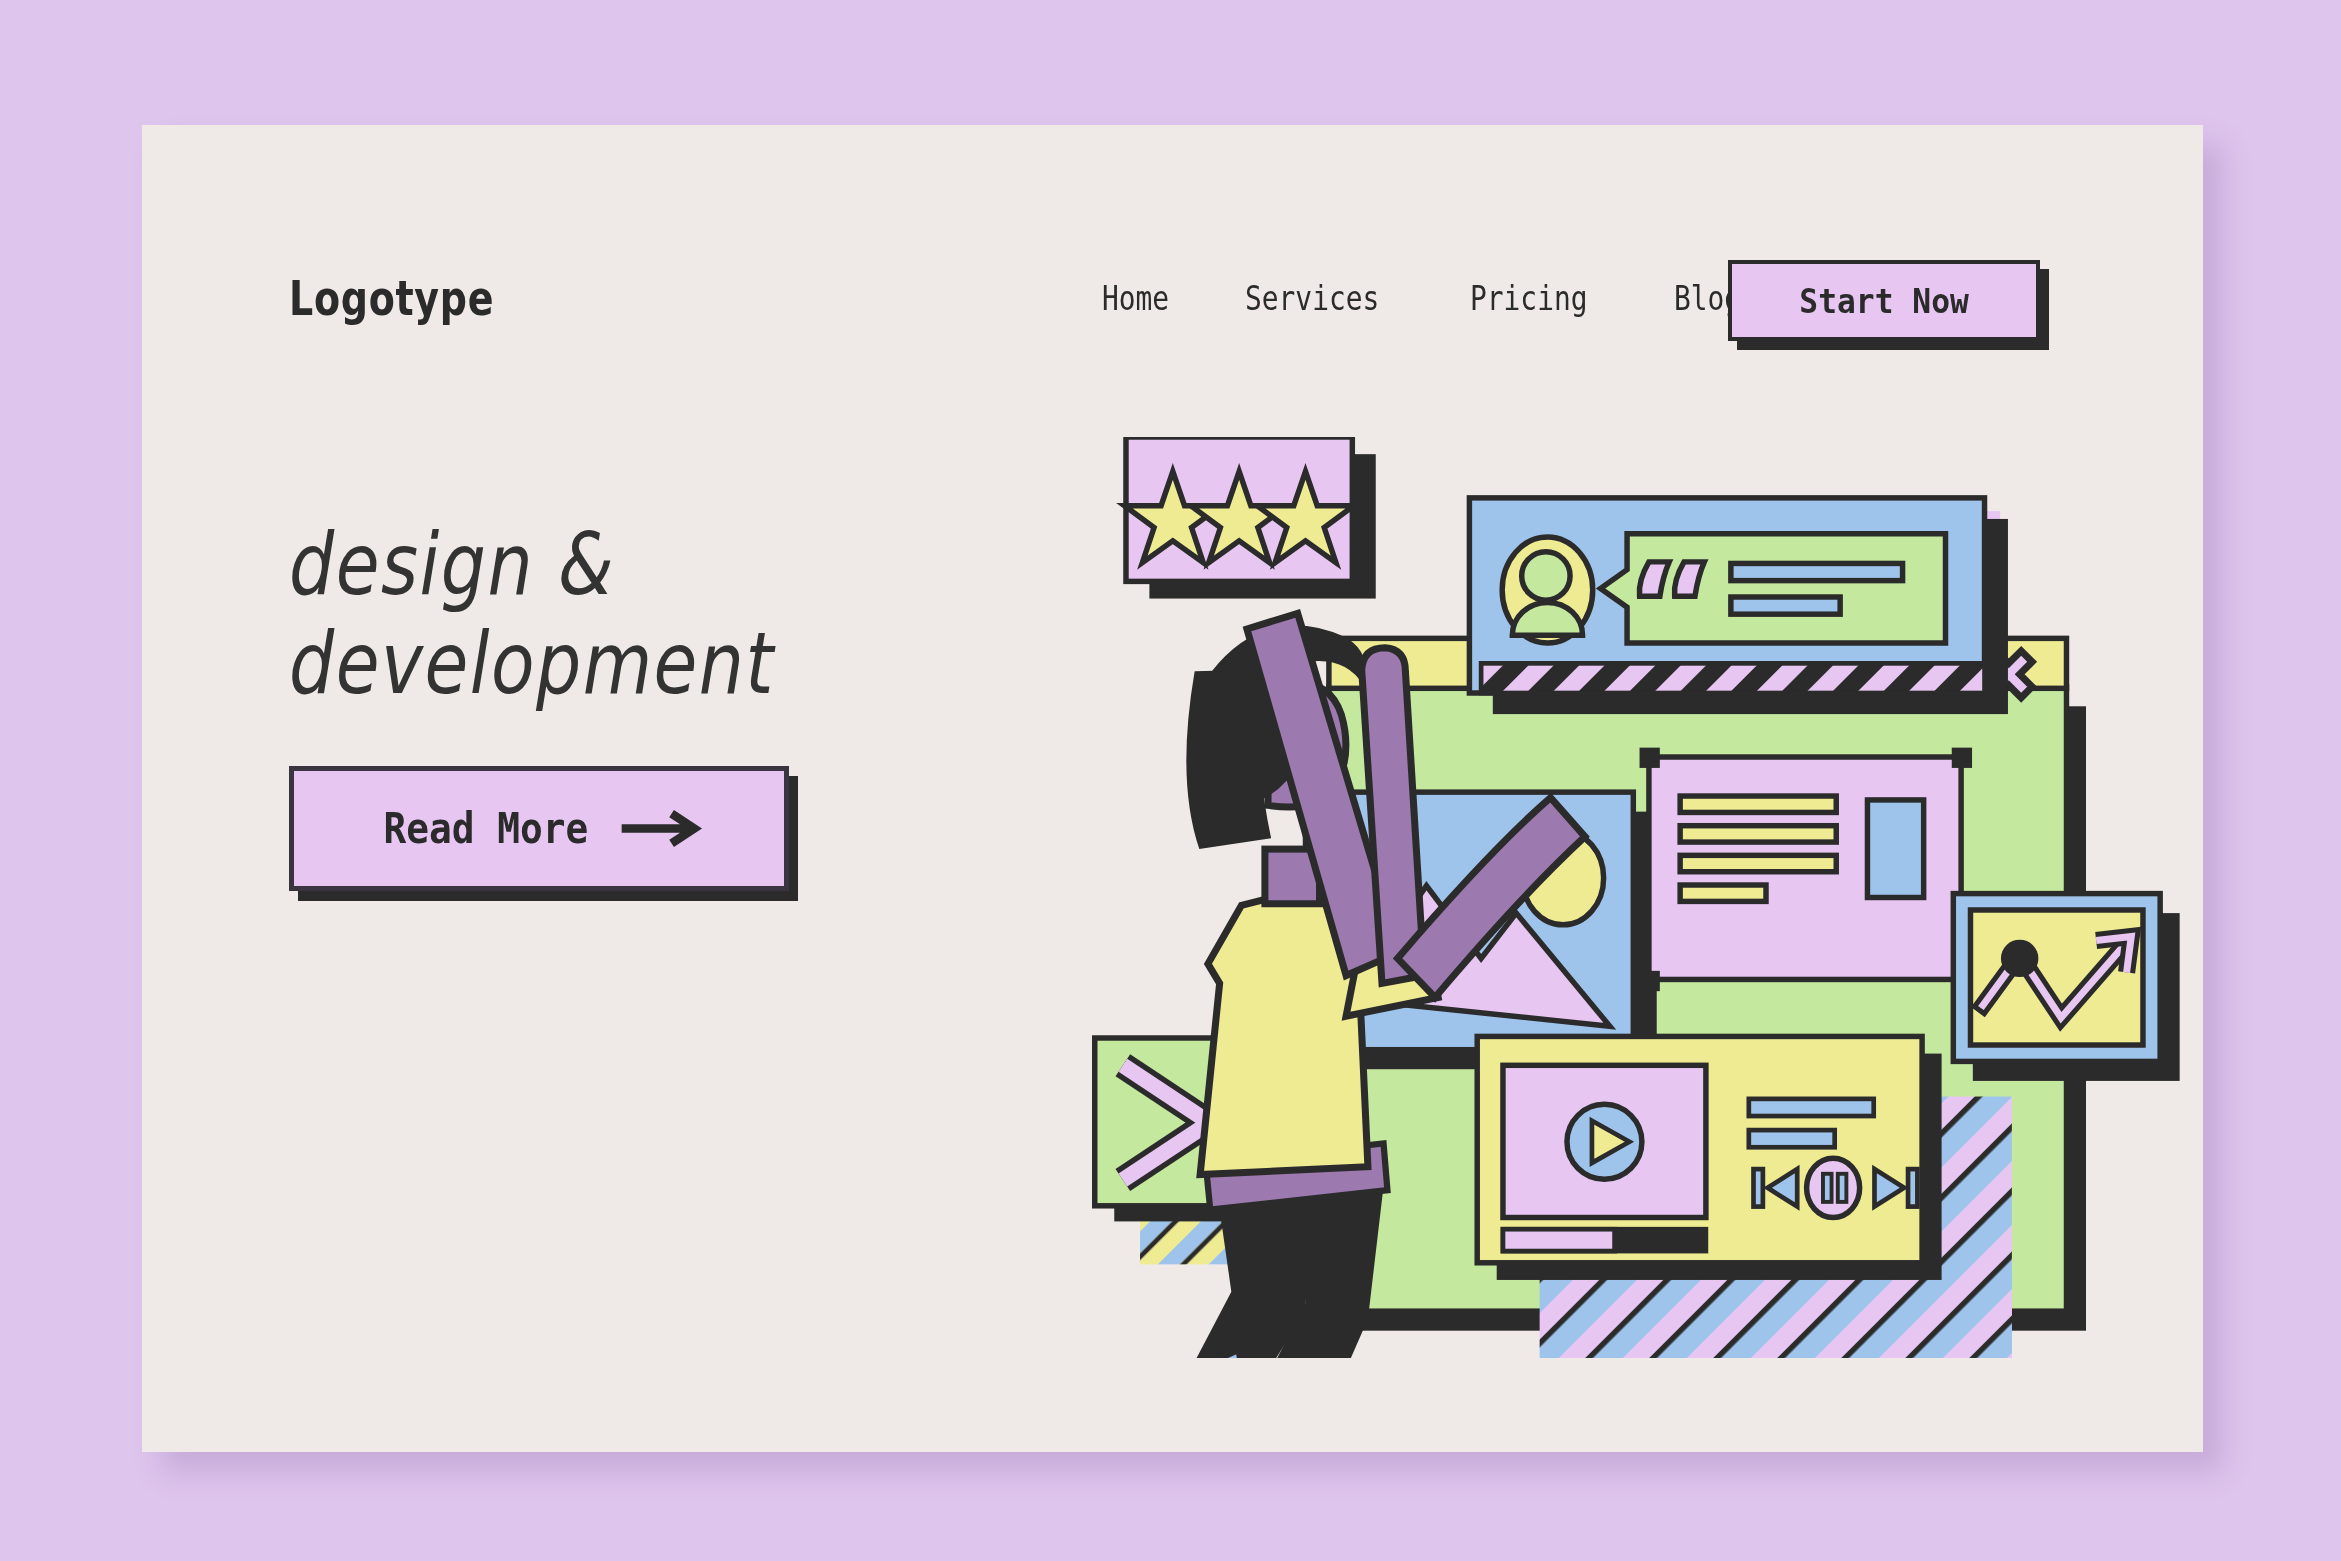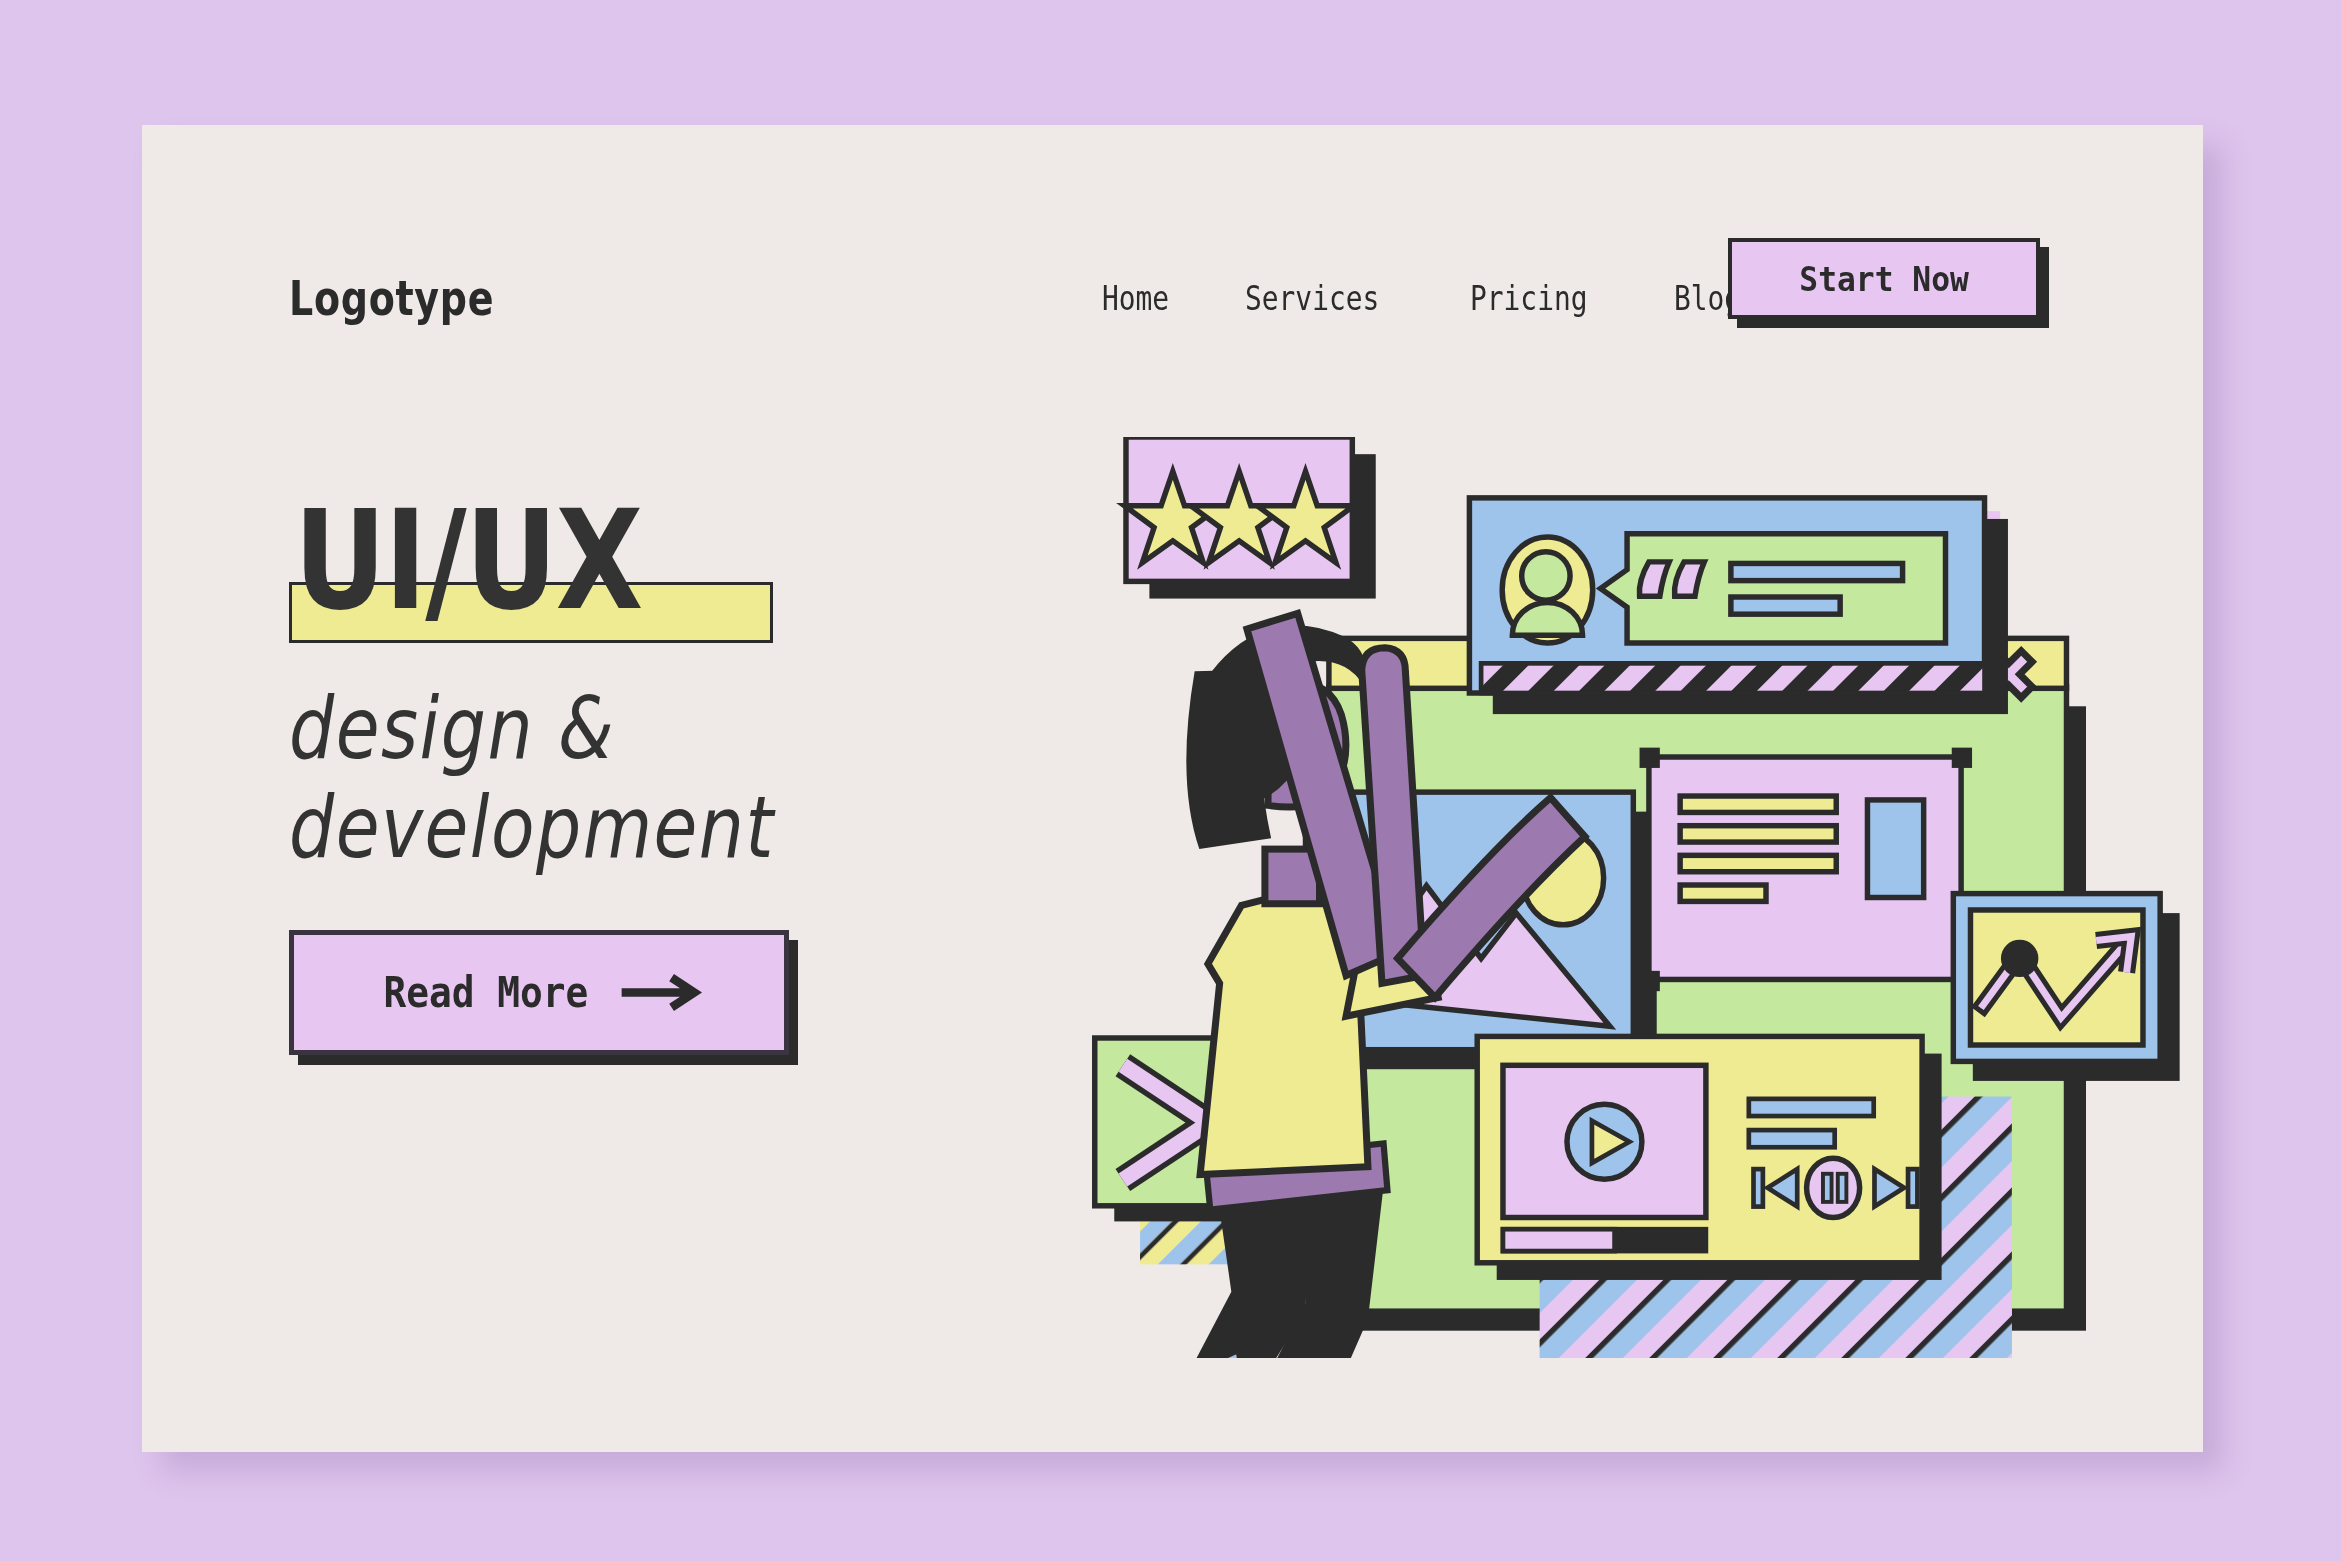--- a/index.html
+++ b/index.html
@@ -49,21 +49,21 @@
     font-size: 34px;
     color: #2b2b2b;
     white-space: nowrap;
     transform: scaleX(0.82);
     transform-origin: left center;
     text-decoration: none;
     cursor: pointer;
   }
 
   .btn-start-wrap {
-    position: absolute; left: 1586px; top: 113px;
+    position: absolute; left: 1586px; top: 135px;
     width: 312px; height: 81px;
   }
   .btn-shadow {
     position: absolute; left: 9.4px; top: 9.4px;
     width: 100%; height: 100%;
     background: #2b2b2b;
   }
   .btn-start {
     position: absolute; left: 0; top: 0;
     width: 312px; height: 81px;
@@ -164,24 +164,20 @@
 
       <div class="btn-start-wrap">
         <div class="btn-shadow"></div>
         <button class="btn-start">
           <span>Start Now</span>
         </button>
       </div>
     </div>
 
     <div class="hero">
-      <div class="hl-wrap">
-        <div class="hl-highlight"></div>
-        <div class="hl-text">UI/UX</div>
-      </div>
       <div class="hero-sub">design &amp;
 development</div>
 
       <div class="btn-read-wrap">
         <div class="btn-shadow"></div>
         <button class="btn-read">
           <span class="lbl">Read More</span>
           <svg class="arrow-icon" width="86" height="39" viewBox="0 0 110 50">
             <path d="M2 25 H86 M66 6 L95 25 L66 44" fill="none" stroke="#2b2b2b" stroke-width="11" stroke-linecap="butt" stroke-linejoin="miter"></path>
           </svg>

